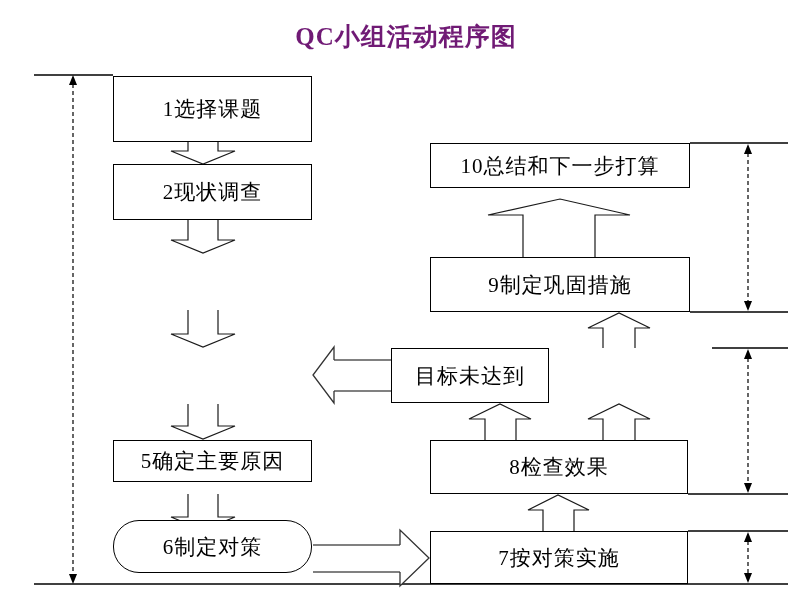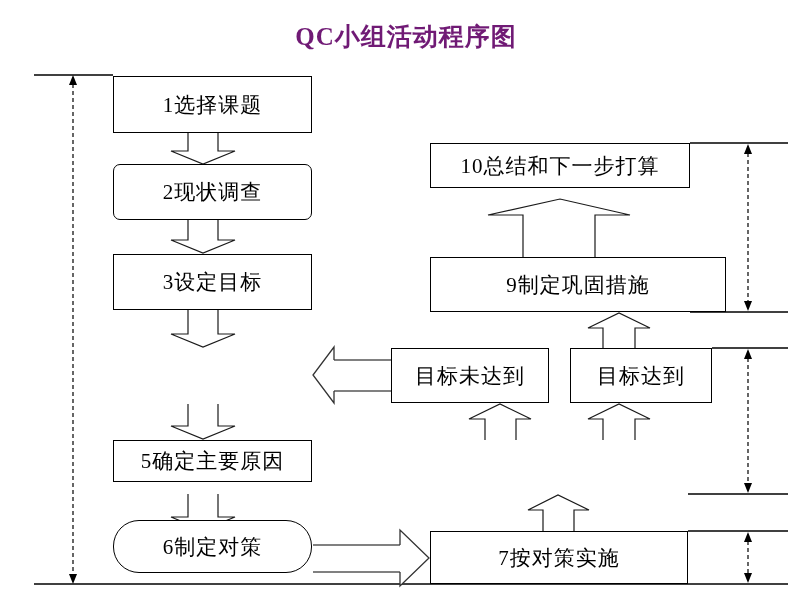--- a/index.html
+++ b/index.html
@@ -93,45 +93,42 @@
       <path d="M334 360 L334 347 L313 375 L334 403 L334 391" fill="#fff" stroke="#333" stroke-width="1.3"></path>
     </g>
 
     <g>
       <path d="M313 545 H400" stroke="#808080" stroke-width="2" fill="none"></path>
       <path d="M313 572 H400" stroke="#808080" stroke-width="2" fill="none"></path>
       <path d="M400 545 L400 530 L429 558 L400 586 L400 572" fill="#fff" stroke="#333" stroke-width="1.3"></path>
     </g>
   </svg>
 
-  <div class="box" style="left:113px;top:76px;width:199px;height:57px;font-family:Liberation Serif, serif;">
+  <div class="box" style="left:113px;top:76px;width:199px;height:66px;font-family:Liberation Serif, serif;">
     <span>1选择课题</span>
   </div>
-  <div class="box" style="left:113px;top:164px;width:199px;height:56px;border-radius:7px;">
+  <div class="box" style="left:113px;top:164px;width:199px;height:56px;">
     <span>2现状调查</span>
-  </div>
-  <div class="box" style="left:113px;top:254px;width:199px;height:56px;">
-    <span>3设定目标</span>
   </div>
   <div class="box" style="left:113px;top:440px;width:199px;height:42px;">
     <span>5确定主要原因</span>
   </div>
   <div class="box" style="left:113px;top:520px;width:199px;height:53px;border-radius:26px;">
     <span>6制定对策</span>
   </div>
 
   <div class="box" style="left:430px;top:143px;width:260px;height:45px;">
     <span>10总结和下一步打算</span>
   </div>
-  <div class="box" style="left:430px;top:257px;width:296px;height:55px;">
+  <div class="box" style="left:430px;top:257px;width:260px;height:55px;">
     <span>9制定巩固措施</span>
   </div>
   <div class="box" style="left:391px;top:348px;width:158px;height:55px;">
     <span>目标未达到</span>
   </div>
-  <div class="box" style="left:570px;top:348px;width:142px;height:55px;">
-    <span>目标达到</span>
+  <div class="box" style="left:430px;top:440px;width:258px;height:54px;">
+    <span>8检查效果</span>
   </div>
   <div class="box" style="left:430px;top:531px;width:258px;height:53px;">
     <span>7按对策实施</span>
   </div>
 
 </div>
 
 </body></html>

